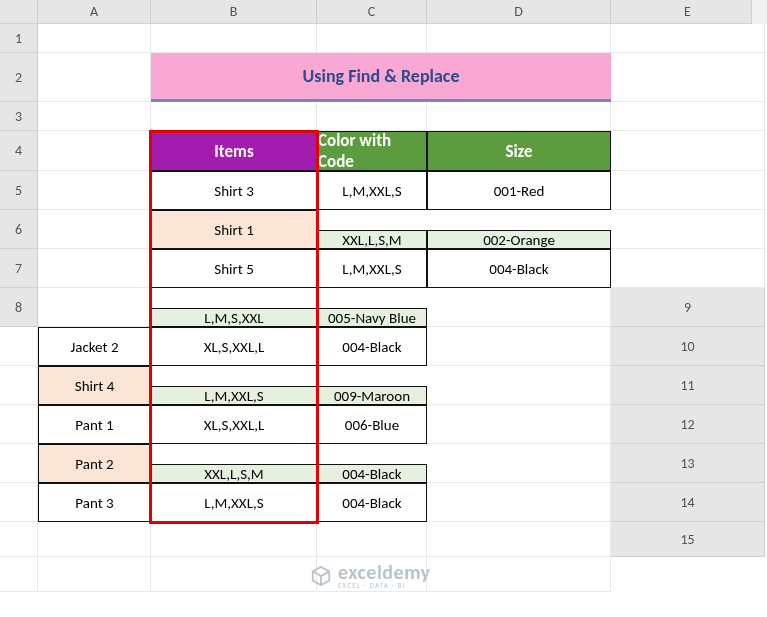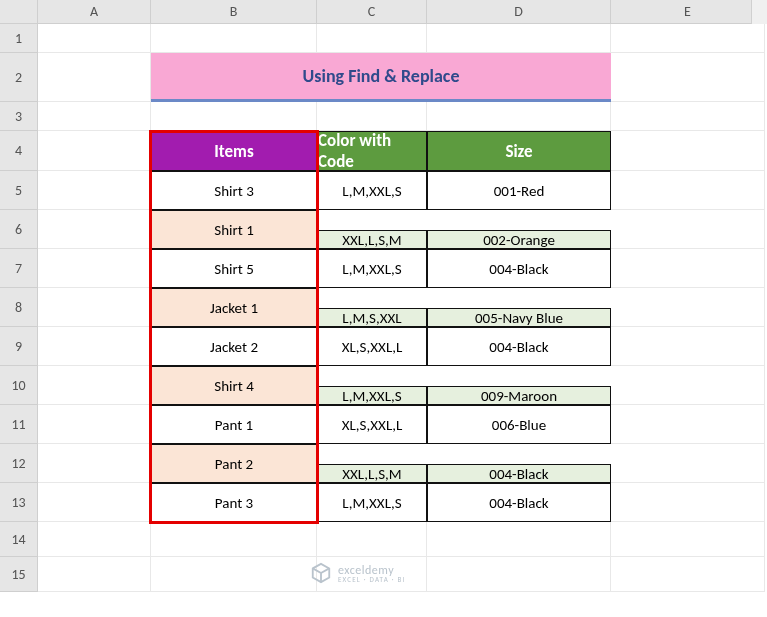--- a/index.html
+++ b/index.html
@@ -97,21 +97,21 @@
     align-items: center;
     gap: 6px;
     color: #b9c3cc;
     z-index: 3;
   }
   .wm-icon {
     width: 22px;
     height: 22px;
   }
   .wm-text { display: flex; flex-direction: column; line-height: 1; }
-  .wm-main { font-size: 12px; font-weight: 400; letter-spacing: 0.5px; }
+  .wm-main { font-size: 20px; font-weight: 700; letter-spacing: 0.5px; }
   .wm-sub { font-size: 7px; letter-spacing: 1.2px; }
   .scroll-corner {
     position: absolute;
     right: 0;
     top: 0;
     width: 16px;
     height: 24px;
     background: #f0f0f0;
     border-left: 1px solid #d0d0d0;
   }
@@ -169,21 +169,20 @@
 
   <div class="row-header">7</div>
   <div class="cell"></div>
   <div class="cell data-b">Shirt 5</div>
   <div class="cell data-b data-cd">L,M,XXL,S</div>
   <div class="cell data-b data-cd">004-Black</div>
   <div class="cell"></div>
 
   <div class="row-header">8</div>
   <div class="cell"></div>
-  <div class="cell data-b alt-b">Jacket 1</div>
   <div class="cell data-b alt-cd">L,M,S,XXL</div>
   <div class="cell data-b alt-cd">005-Navy Blue</div>
   <div class="cell"></div>
 
   <div class="row-header">9</div>
   <div class="cell"></div>
   <div class="cell data-b">Jacket 2</div>
   <div class="cell data-b data-cd">XL,S,XXL,L</div>
   <div class="cell data-b data-cd">004-Black</div>
   <div class="cell"></div>

